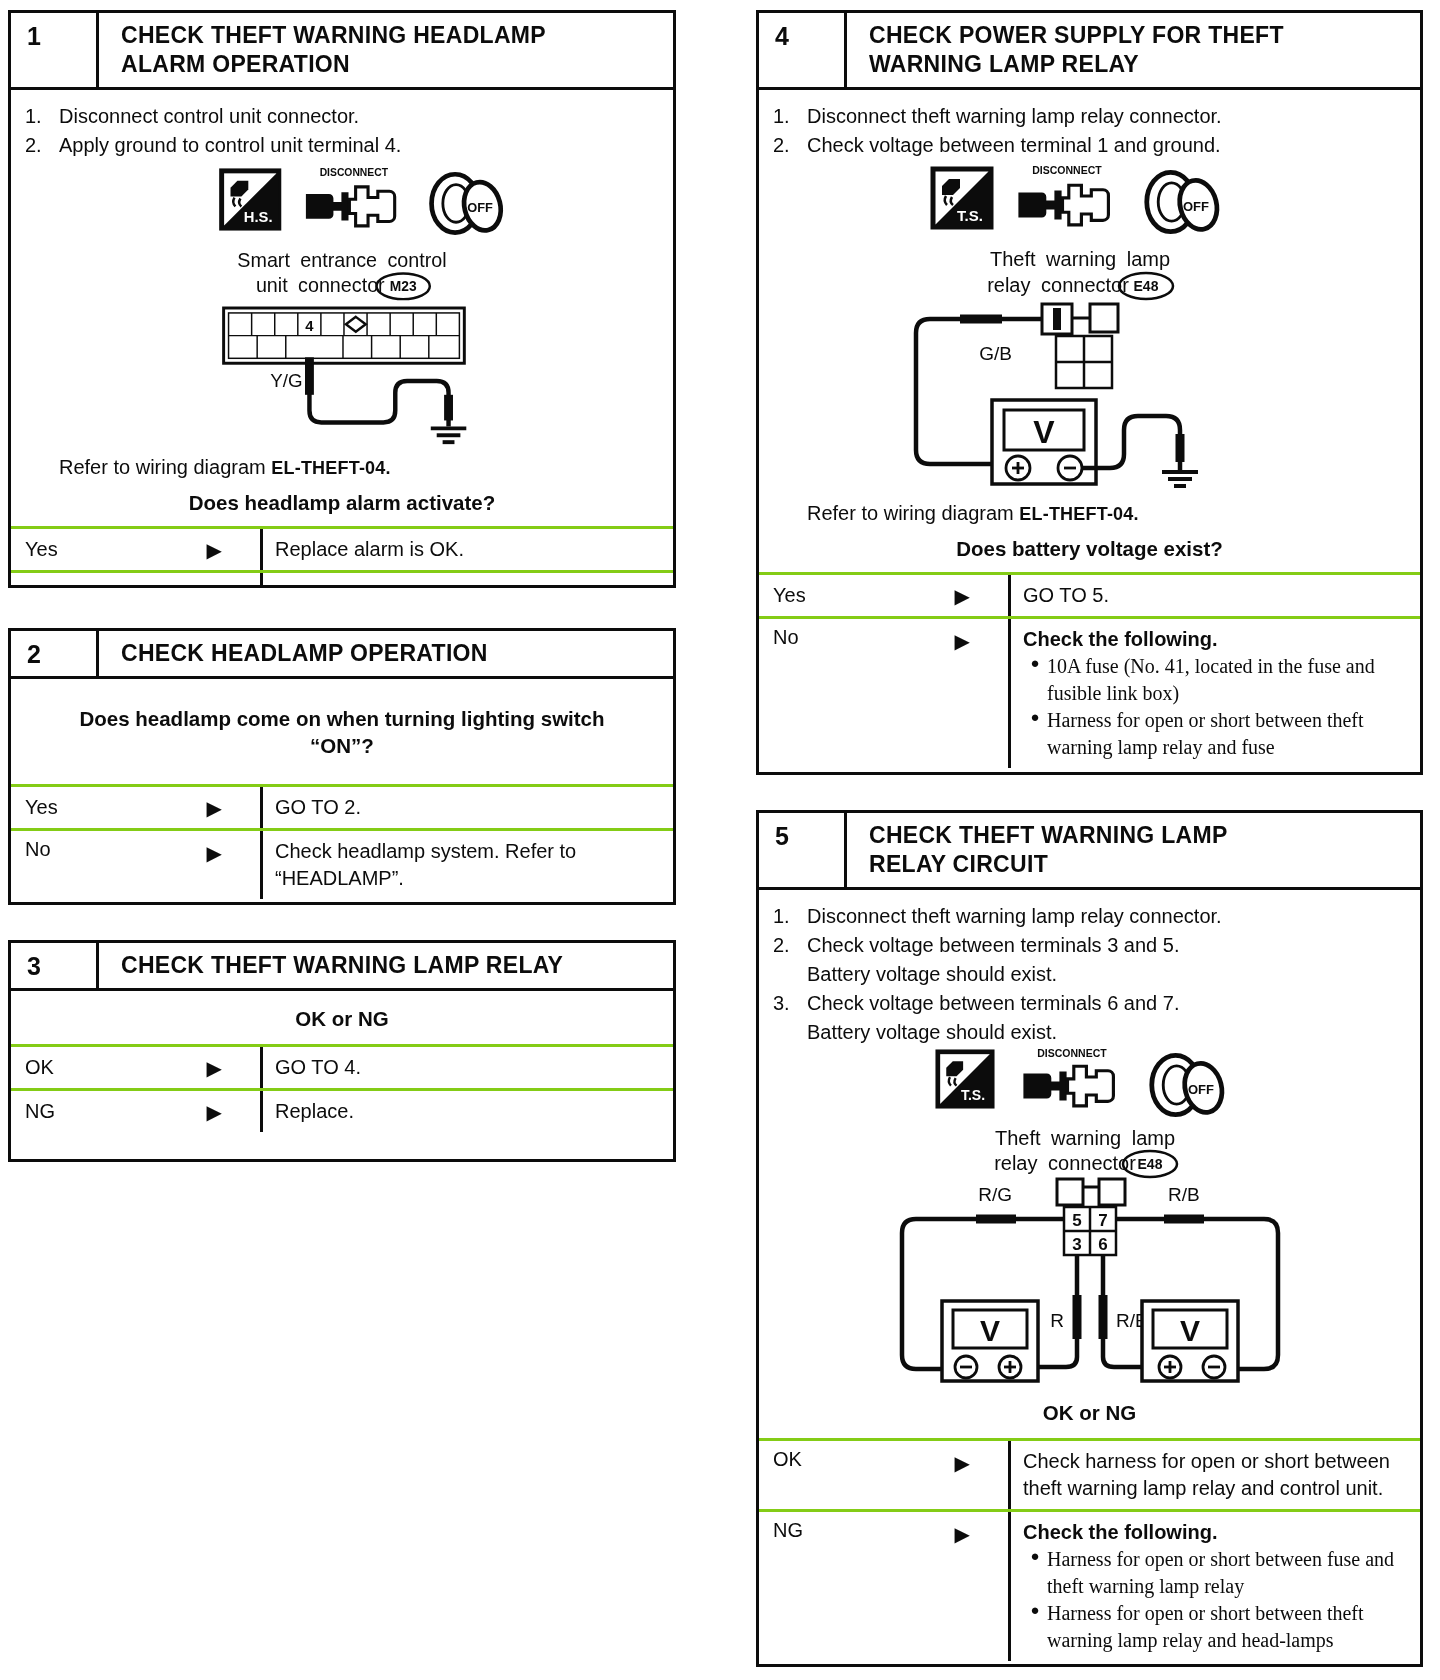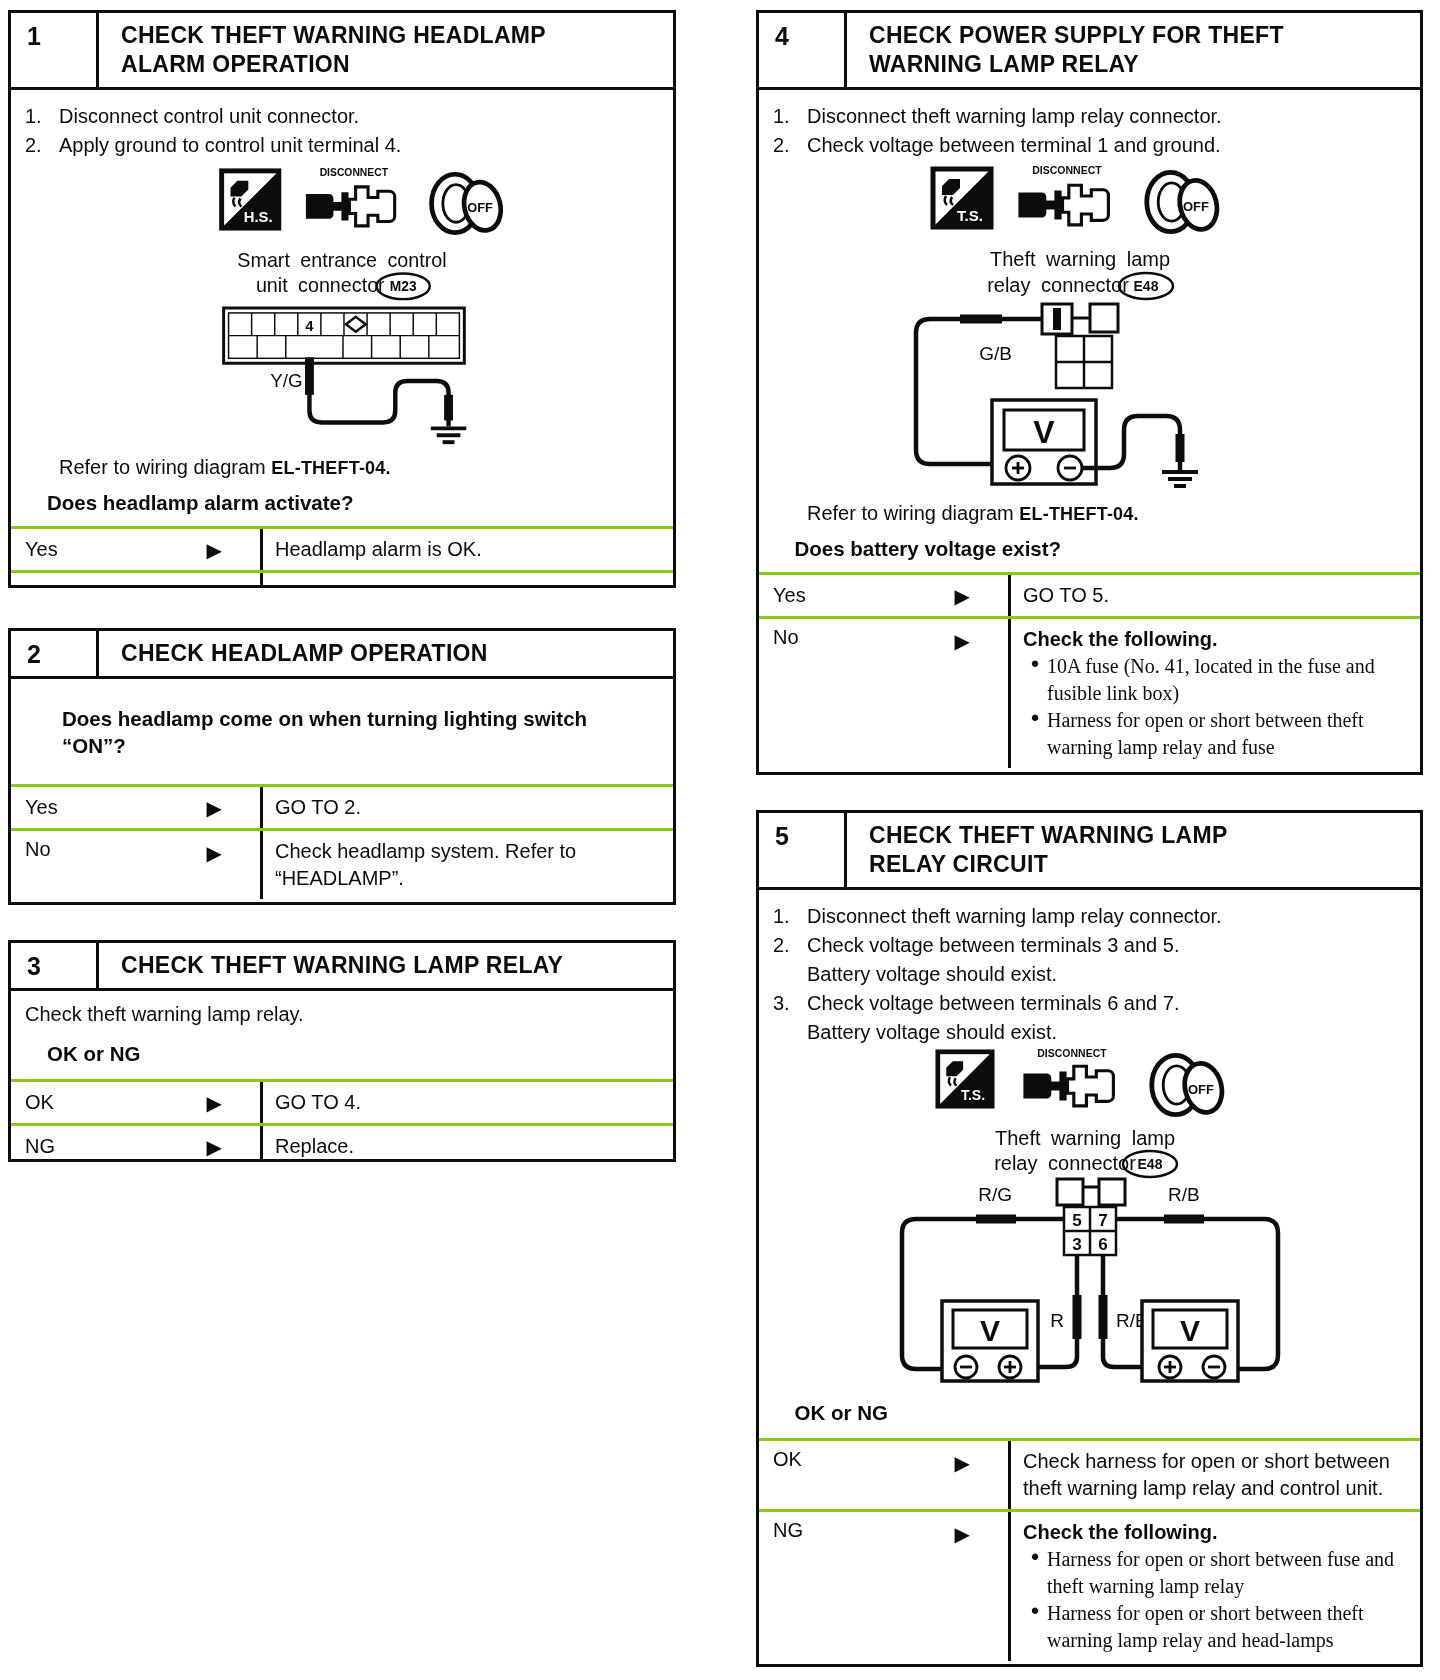--- a/index.html
+++ b/index.html
@@ -17,21 +17,21 @@
   .hdr-title.two-line { padding-right: 118px; }
   .steps { padding: 12px 16px 0 14px; font-size: 20px; }
   .step { display: flex; line-height: 1.45; }
   .step-n { flex: 0 0 34px; }
   .step-t { flex: 1; }
   .step-bold { font-weight: normal; }
   .step-bold:empty { display: none; }
   .diagram { display: block; margin: 2px auto 0; }
   .refer { padding: 2px 0 0 48px; font-size: 20px; }
   .refer-code { font-weight: bold; font-size: 18px; letter-spacing: .2px; }
-  .question { text-align: left; font-weight: bold; font-size: 20.5px; margin: 10px auto 10px; max-width: 590px; line-height: 1.35; }
+  .question { text-align: center; font-weight: bold; font-size: 20.5px; margin: 10px auto 10px; max-width: 590px; line-height: 1.35; }
   .rrow { display: flex; border-top: 3px solid #84cc16; }
   .rans { flex: 0 0 252px; border-right: 3px solid #0c0c0c; display: flex; align-items: center; padding: 7px 14px; font-size: 20px; }
   .rrow.tall .rans { align-items: flex-start; }
   .arrow { margin-left: auto; margin-right: 24px; font-size: 20px; line-height: 1.2; }
   .rrow.tall .arrow { margin-top: 3px; }
   .ract { flex: 1; padding: 7px 12px; font-size: 20px; line-height: 1.35; }
   .check-title { font-weight: bold; }
   .bullet { display: flex; }
   .bullet-dot { flex: 0 0 24px; text-align: center; font-size: 15px; }
   .bullet-text { flex: 1; font-family: Liberation Serif, serif; }
@@ -125,21 +125,21 @@
       <span>Refer to wiring diagram</span>
       <span class="refer-code">EL-THEFT-04.</span>
     </div>
     <div class="question">Does headlamp alarm activate?</div>
     <div class="rows">
       <div class="rrow">
         <div class="rans">
           <span>Yes</span>
           <span class="arrow">▶</span>
         </div>
-        <div class="ract">Headlamp alarm is OK.</div>
+        <div class="ract">Replace alarm is OK.</div>
       </div>
       <div class="rrow">
         <div class="rans">
           <span>No</span>
           <span class="arrow">▶</span>
         </div>
         <div class="ract">GO TO 2.</div>
       </div>
     </div>
   </div>
@@ -166,21 +166,20 @@
         <div class="ract" style="max-width:420px;">Check headlamp system. Refer to “HEADLAMP”.</div>
       </div>
     </div>
   </div>
 
   <div class="box" style="left:8px; top:940px; width:668px; height:222px;">
     <div class="hdr">
       <div class="hdr-num">3</div>
       <div class="hdr-title">CHECK THEFT WARNING LAMP RELAY</div>
     </div>
-    <div class="centerline" style="text-align:left; padding:12px 0 0 14px;">Check theft warning lamp relay.</div>
     <div class="question" style="margin-top:14px; margin-bottom:12px;">OK or NG</div>
     <div class="rows">
       <div class="rrow">
         <div class="rans">
           <span>OK</span>
           <span class="arrow">▶</span>
         </div>
         <div class="ract">GO TO 4.</div>
       </div>
       <div class="rrow">

